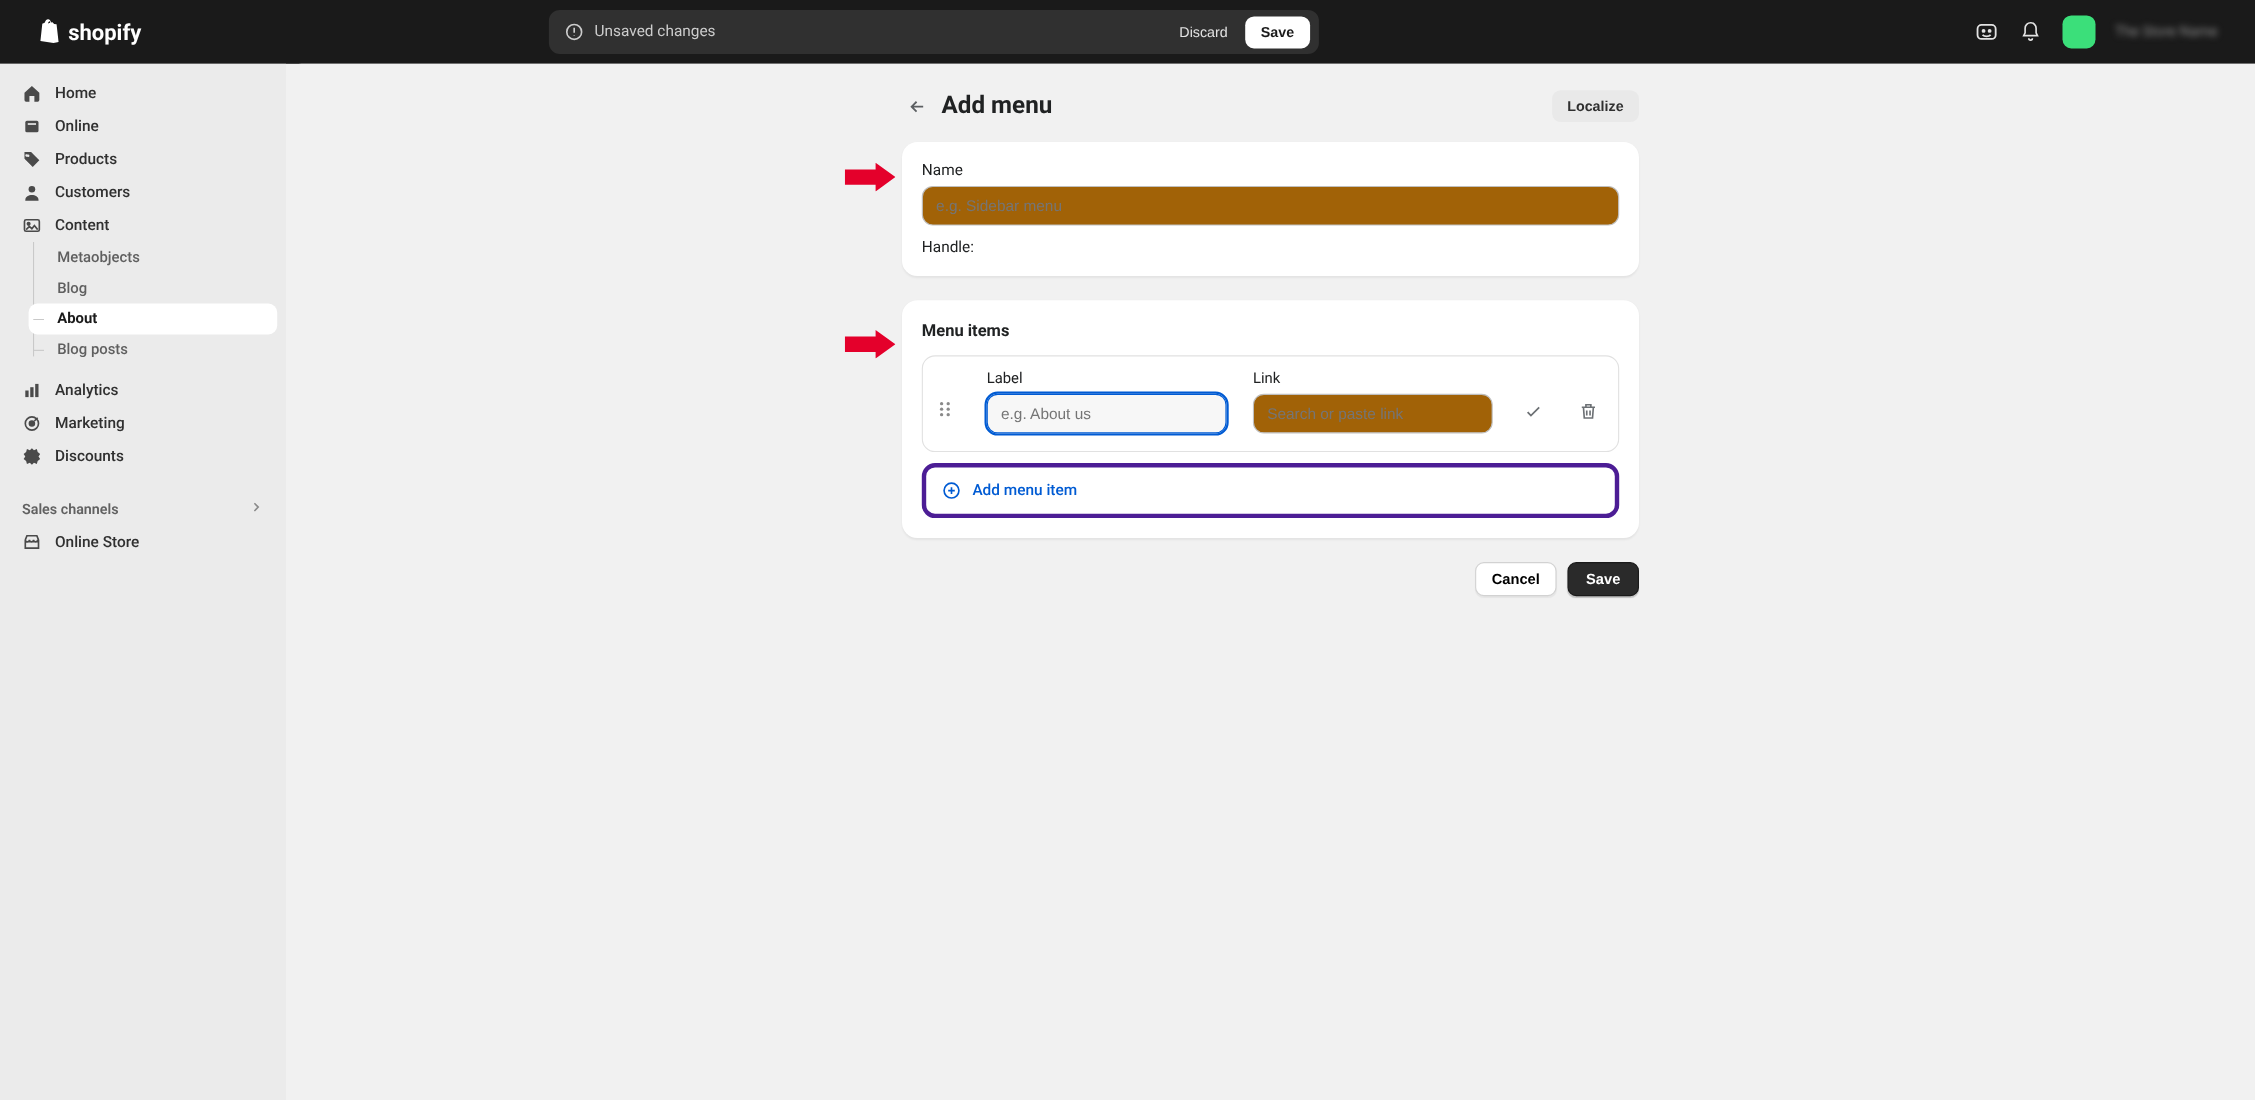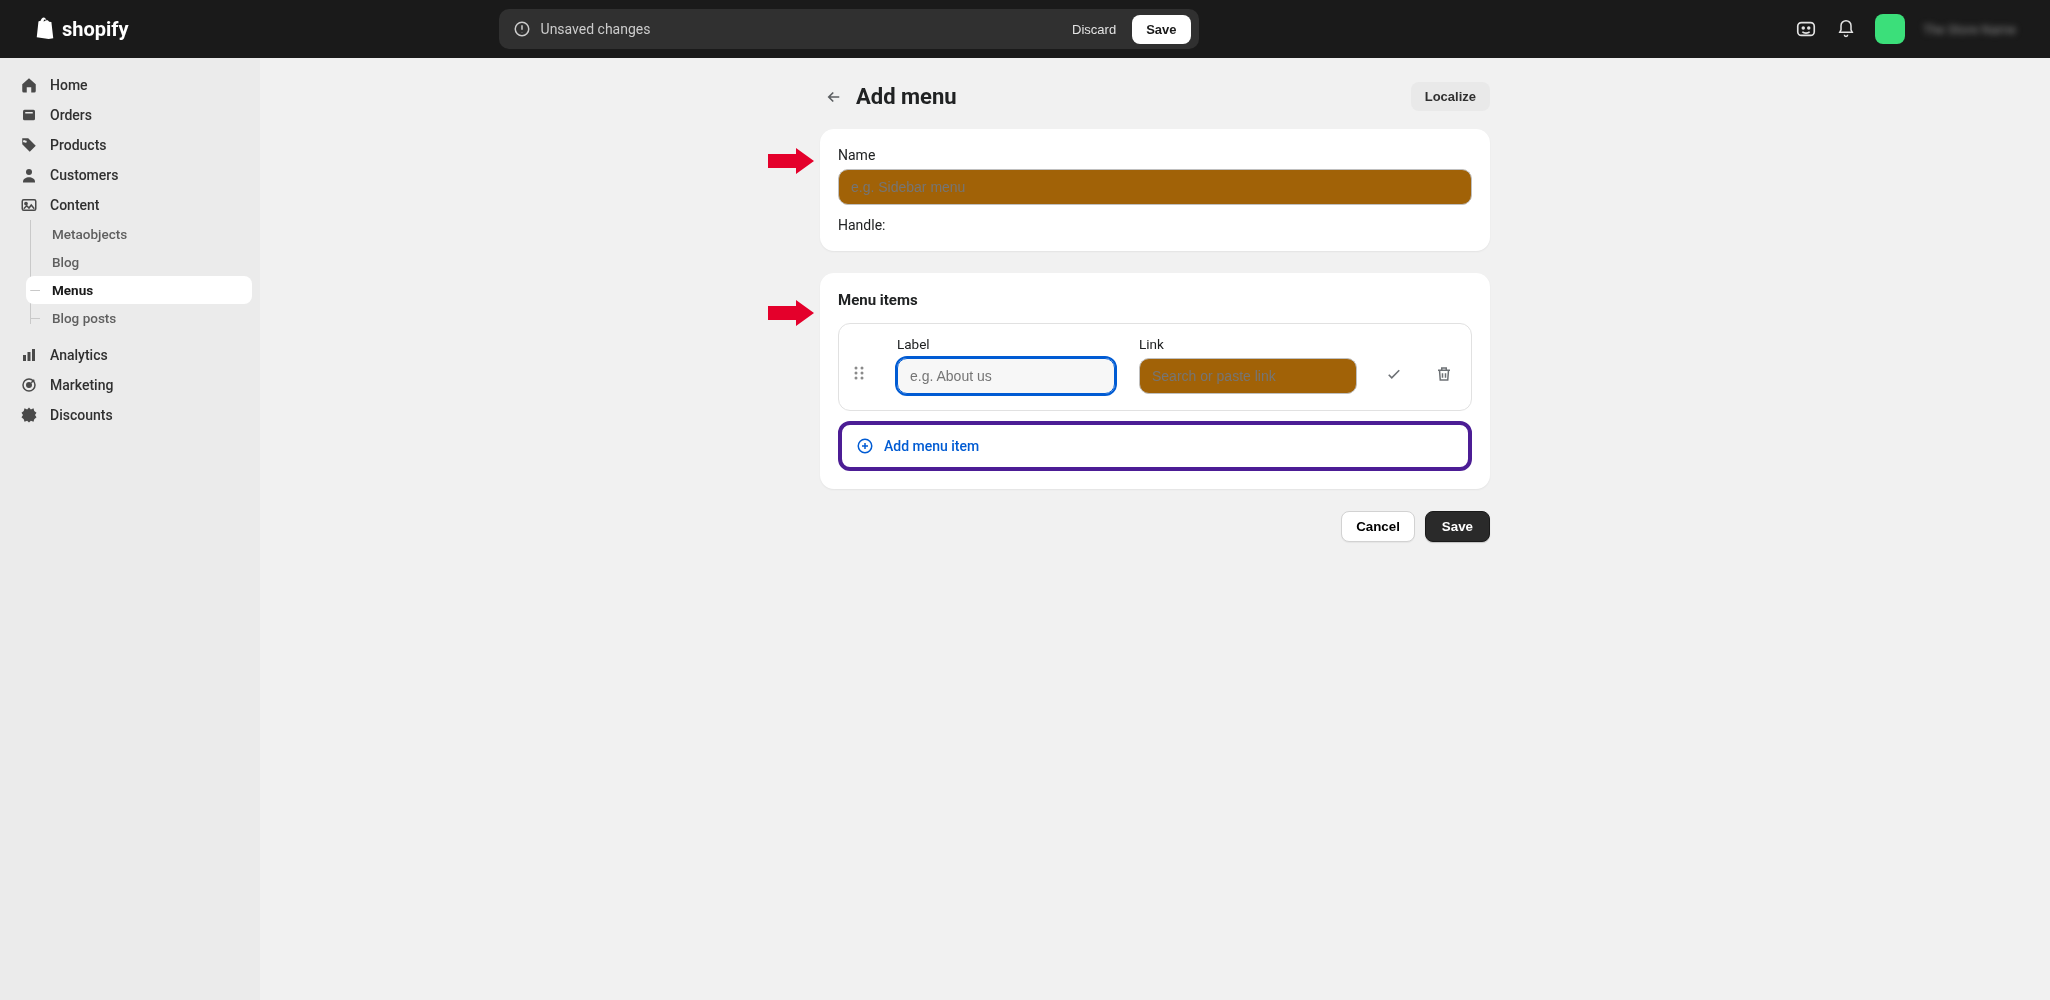--- a/index.html
+++ b/index.html
@@ -121,21 +121,21 @@
         </span>
       <span>Home</span>
     </div>
     <div class="nav-item">
       <span class="ic">
           <svg viewBox="0 0 24 24" width="18" height="18" fill="#4a4a4a">
             <rect x="4" y="5" width="16" height="14" rx="2"></rect>
             <rect x="7" y="8" width="10" height="2" fill="#ebebeb"></rect>
           </svg>
         </span>
-      <span>Orders</span>
+      <span>Online</span>
     </div>
     <div class="nav-item">
       <span class="ic">
           <svg viewBox="0 0 24 24" width="18" height="18" fill="#4a4a4a">
             <path d="M3 3h8l10 10-8 8L3 11V3zm4 4a1.5 1.5 0 1 0 0 .001z"></path>
             <circle cx="7.5" cy="7.5" r="1.5" fill="#ebebeb"></circle>
           </svg>
         </span>
       <span>Products</span>
     </div>
@@ -159,21 +159,21 @@
       <span>Content</span>
     </div>
     <div class="nav-sub">
       <div class="nav-subitem">
           <span>Metaobjects</span>
         </div>
       <div class="nav-subitem">
           <span>Blog</span>
         </div>
       <div class="nav-subitem active">
-          <span>Menus</span>
+          <span>About</span>
         </div>
       <div class="nav-subitem last-indicator">
           <span>Blog posts</span>
         </div>
     </div>
 
     <div style="height:8px"></div>
     <div class="nav-item">
       <span class="ic">
           <svg viewBox="0 0 24 24" width="18" height="18" fill="#4a4a4a">
@@ -196,20 +196,36 @@
     </div>
     <div class="nav-item">
       <span class="ic">
           <svg viewBox="0 0 24 24" width="18" height="18" fill="#4a4a4a">
             <path d="M12 2l2.5 2.5L18 3l1 3.5L22 9l-2 3 2 3-3 2.5L18 21l-3.5-1.5L12 22l-2.5-2.5L6 21l-1-3.5L2 15l2-3-2-3 3-2.5L6 3l3.5 1.5L12 2z"></path>
           </svg>
         </span>
       <span>Discounts</span>
     </div>
 
+    <div class="nav-section">
+      <div class="nav-heading">
+        <span>Sales channels</span>
+        <span class="chev"><svg width="14" height="14" viewBox="0 0 24 24" fill="none" stroke="currentColor" stroke-width="2.5">
+              <path d="M9 6l6 6-6 6"></path>
+            </svg></span>
+      </div>
+      <div class="nav-item">
+        <span class="ic">
+            <svg viewBox="0 0 24 24" width="18" height="18" fill="none" stroke="#4a4a4a" stroke-width="2">
+              <path d="M4 9l2-5h12l2 5M4 9v10h16V9M4 9c0 1.5 1 2.5 2.5 2.5S9 10.5 9 9m0 0c0 1.5 1 2.5 2.5 2.5S14 10.5 14 9m0 0c0 1.5 1 2.5 2.5 2.5S19 10.5 19 9"></path>
+            </svg>
+          </span>
+        <span>Online Store</span>
+      </div>
+    </div>
 
   </nav>
 
   <main class="main">
     <div class="main-inner">
 
       <div class="arrow arrow1">
         <svg viewBox="0 0 46 26">
             <polygon fill="#e4002b" points="0,6 28,6 28,0 46,13 28,26 28,20 0,20"></polygon>
           </svg>

